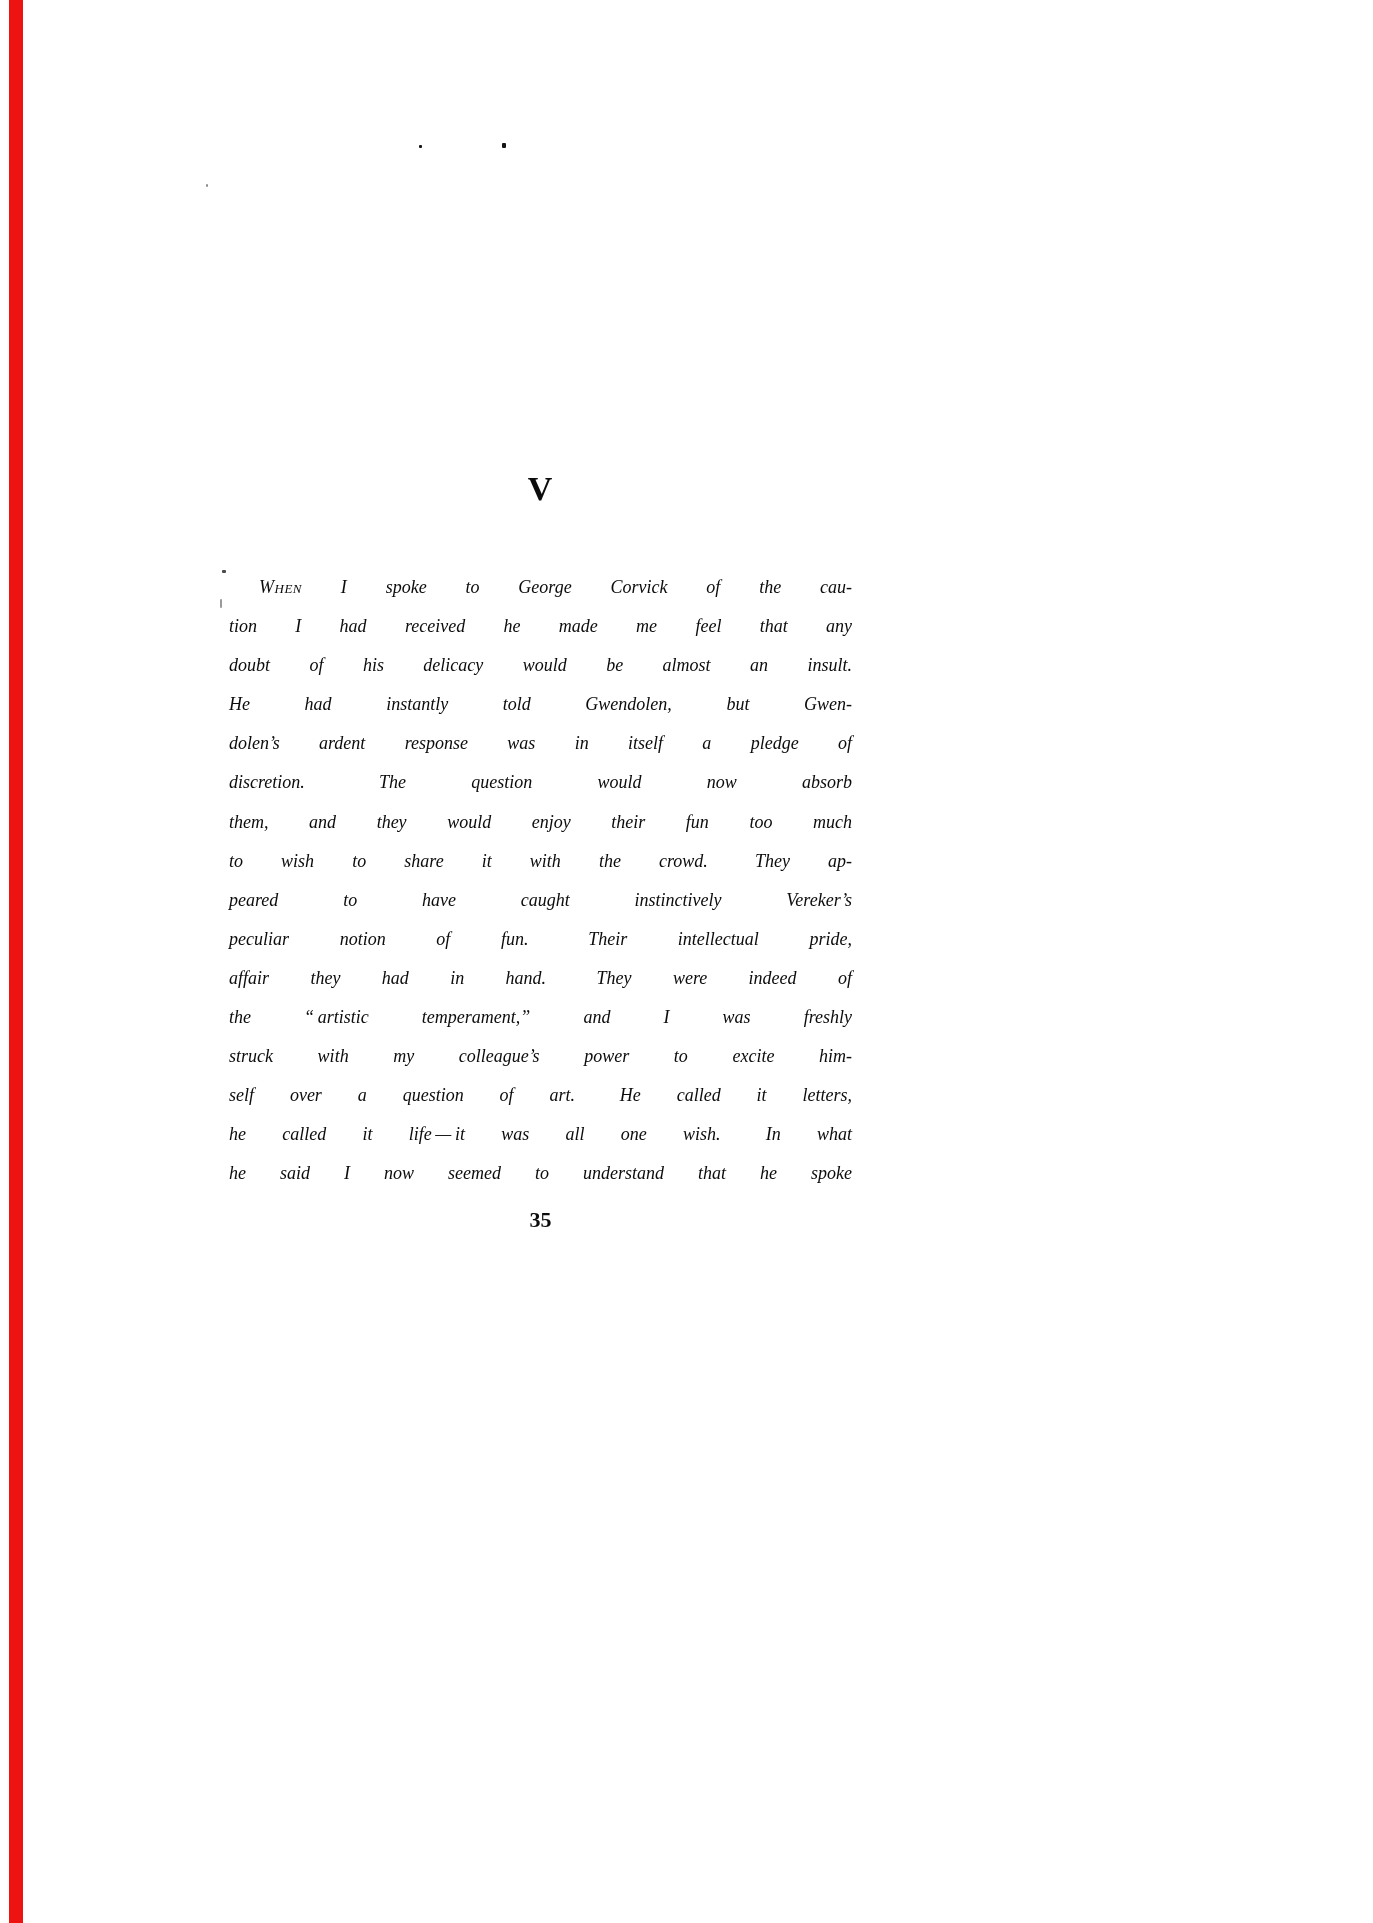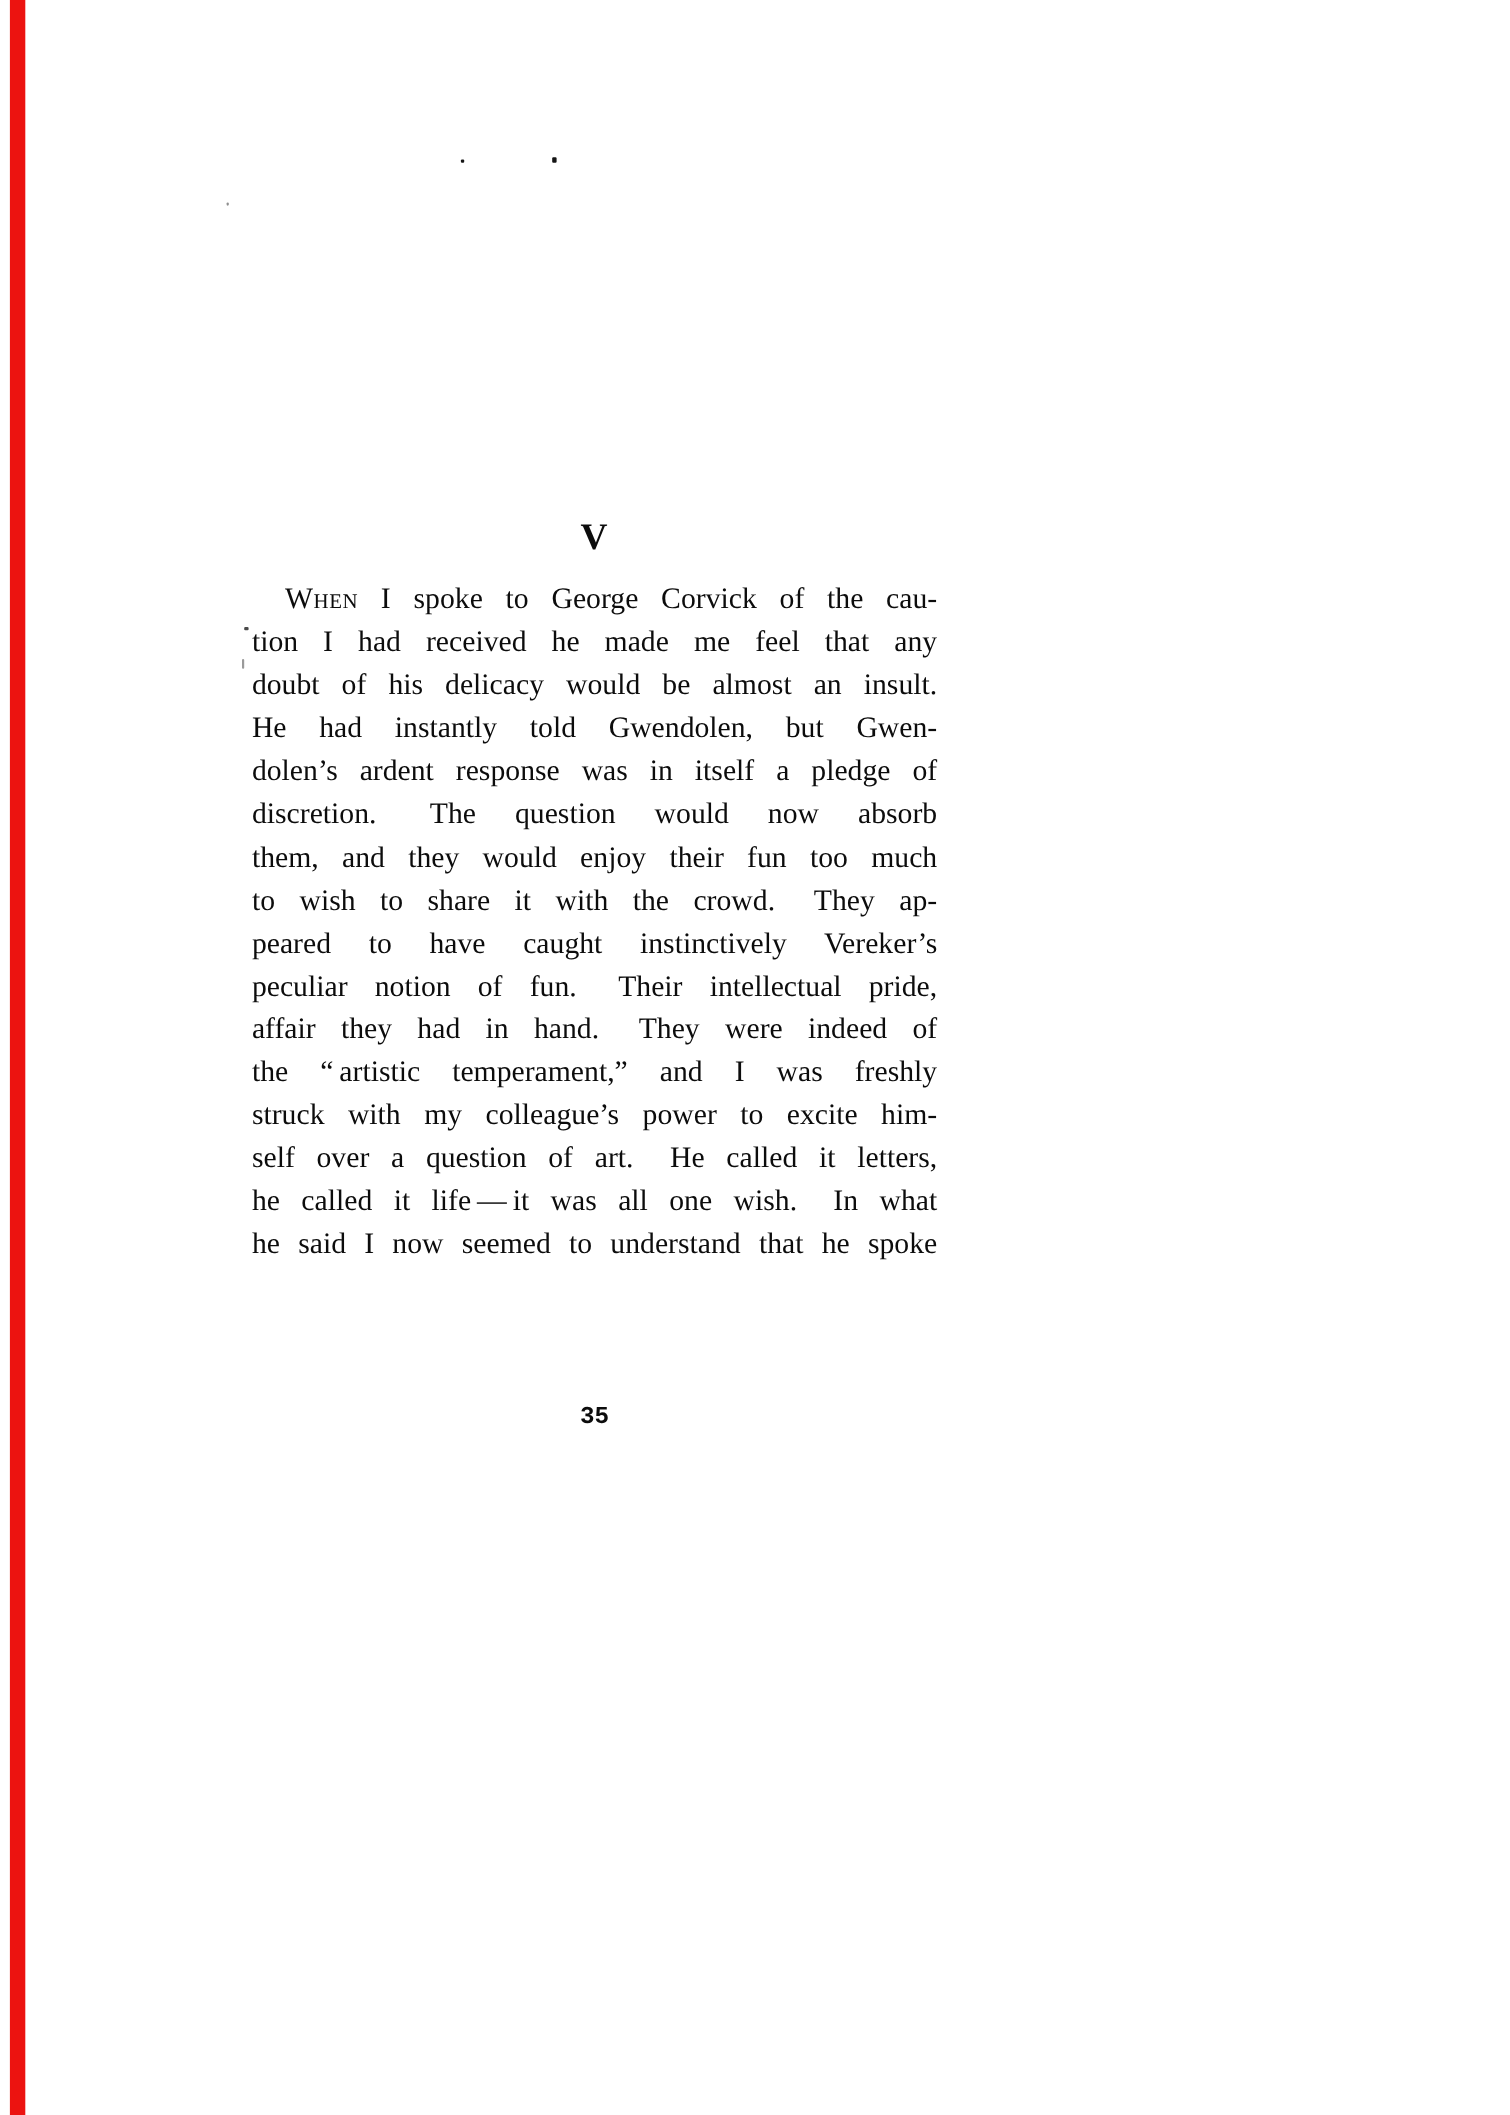--- a/index.html
+++ b/index.html
@@ -32,48 +32,48 @@
     width: 623px;
     text-align: center;
     font-size: 34px;
     line-height: 36px;
     font-weight: 700;
     letter-spacing: 1px;
   }
   .paragraph {
     position: absolute;
     left: 229px;
-    top: 525px;
+    top: 568px;
     width: 623px;
-    font-size: 27px;
+    font-size: 18px;
     line-height: 39.1px;
+    font-style: italic;
   }
   .text-line {
     height: 39.1px;
     text-align: justify;
     text-align-last: justify;
     -moz-text-align-last: justify;
   }
   .first-line {
     padding-left: 30px;
     box-sizing: border-box;
   }
   .smallcaps {
     font-variant: small-caps;
     letter-spacing: 0.5px;
   }
   .folio {
     position: absolute;
     left: 229px;
-    top: 1276px;
+    top: 1207px;
     width: 623px;
     text-align: center;
     font-size: 22px;
     font-weight: 700;
-    font-family: Liberation Mono, monospace;
   }
   
   .speck { position: absolute; background: #151515; border-radius: 1px; }
   .speck-a { left: 419px; top: 145px; width: 3px; height: 3px; }
   .speck-b { left: 502px; top: 143px; width: 4px; height: 5px; }
   .speck-c { left: 206px; top: 184px; width: 2px; height: 3px; background: #8f8f8f; }
   .speck-d { left: 222px; top: 570px; width: 4px; height: 3px; background: #4a4a4a; }
   .speck-e { left: 220px; top: 599px; width: 2px; height: 9px; background: #9a9a9a; }
 </style>
 </head>

